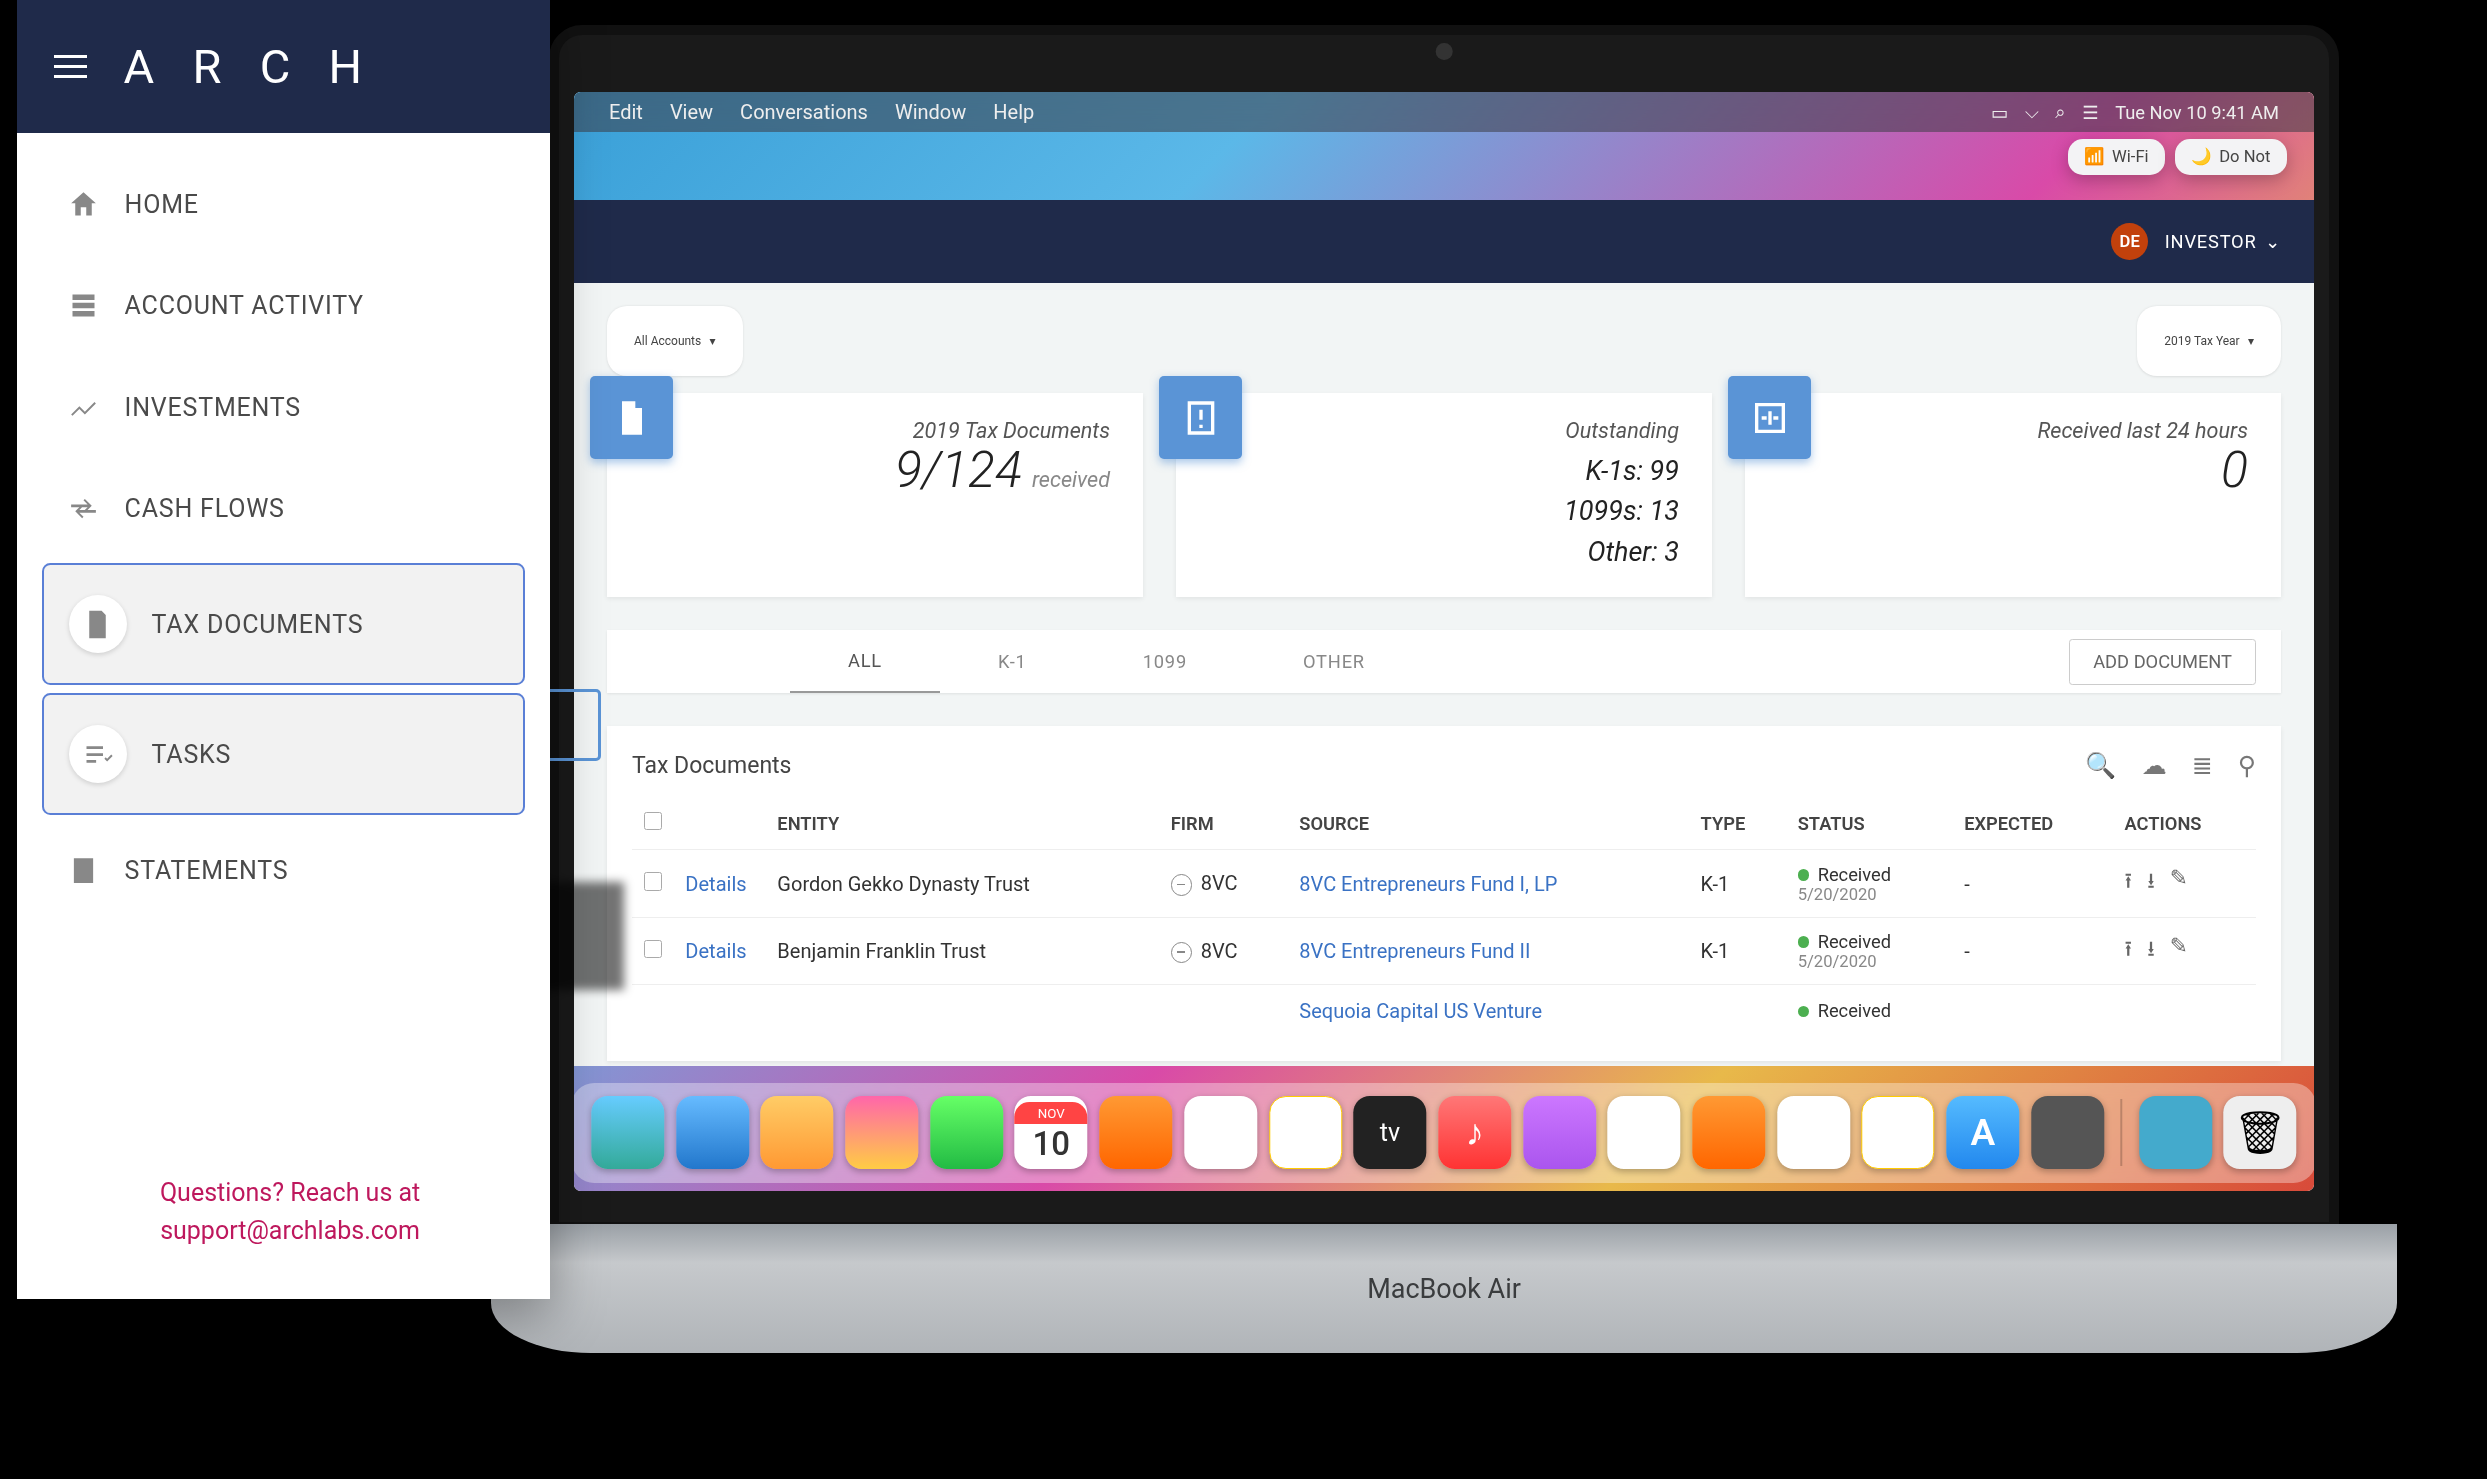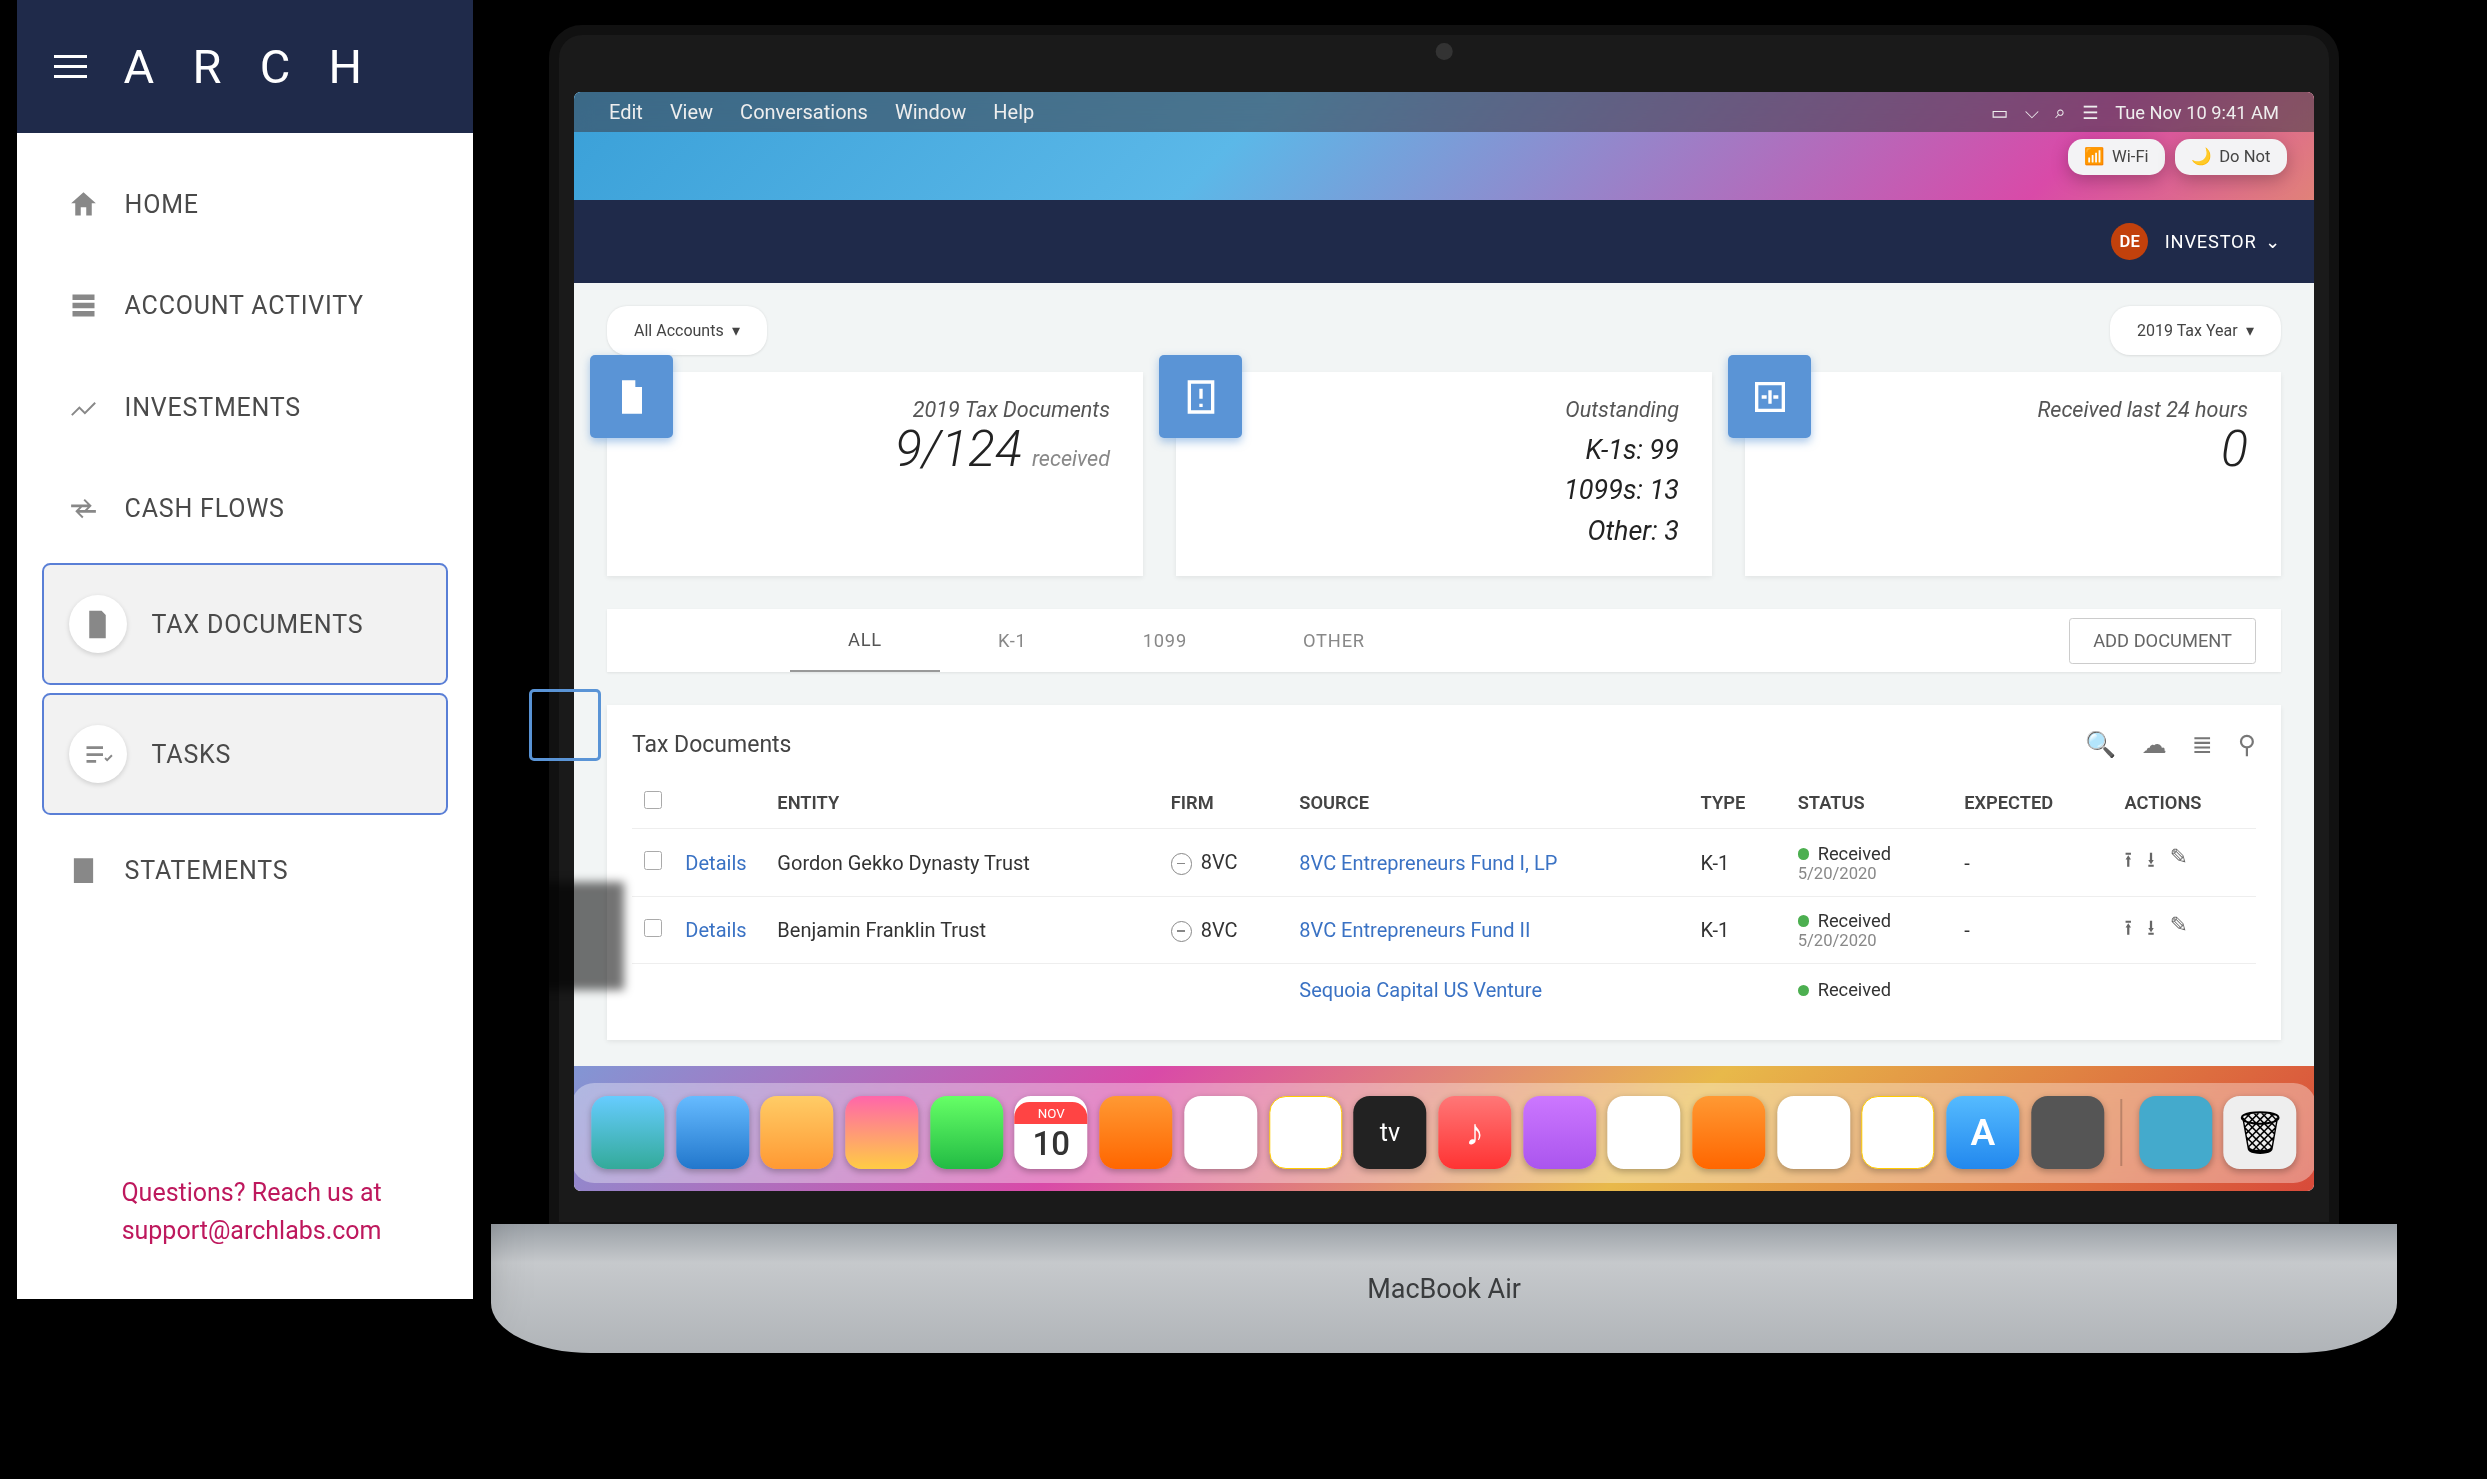--- a/index.html
+++ b/index.html
@@ -110,22 +110,22 @@
     font-size: 16.6px;
   }
   .user-drop { color:#fff; font-size:18.3px; letter-spacing:0.8px; display:flex;align-items:center;gap:8.3px;}
 
   .filter-row {
     display:flex; justify-content: space-between;
     padding: 23px 33px 16.6px 33px;
   }
   .pill-btn {
     background:#fff; border-radius: 20px;
-    padding: 15px 27px;
-    font-size: 16px; color:#444;
+    padding: 28px 27px;
+    font-size: 12px; color:#444;
     box-shadow: 0 0.8px 2.5px rgba(0,0,0,0.1);
     display:flex;align-items:center;gap:8.3px;
     cursor:pointer;
   }
 
   .cards {
     display:flex; gap: 33px;
     padding: 0 33px 33px 33px;
     font-style: italic;
   }
@@ -226,21 +226,21 @@
   .d17{background:linear-gradient(#5bf,#28e);display:flex;align-items:center;justify-content:center;color:#fff;font-size:37px;font-weight:600;}
   .d18{background:#555}
   .dock-sep{width:1.7px;height:67px;background:rgba(0,0,0,0.2);margin:0 5px;}
   .d19{background:#4ac;display:flex;align-items:center;justify-content:center}
   .d20{background:#eee;display:flex;align-items:center;justify-content:center}
 
   
   .sidebar {
     position: absolute;
     left: 16.6px; top: 0px;
-    width: 456px;
+    width: 533px;
     height: 1299px;
     background: #fff;
     box-shadow: 0 16.6px 50px rgba(0,0,0,0.35);
     z-index: 100;
     display:flex; flex-direction:column;
   }
   .sidebar-head {
     background:#1f2a4a;
     height: 133px;
     display:flex; align-items:center;

